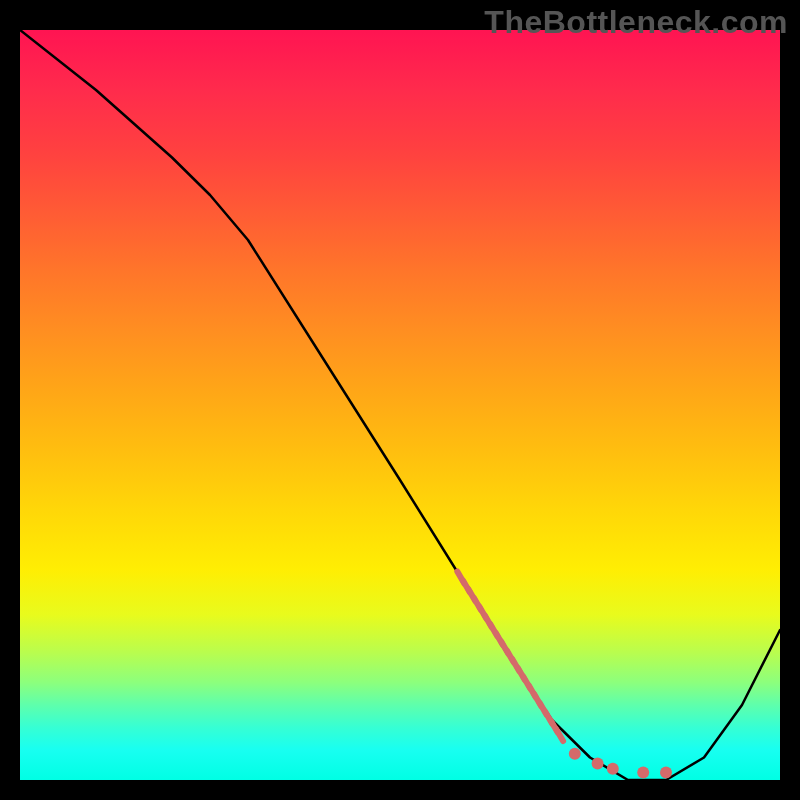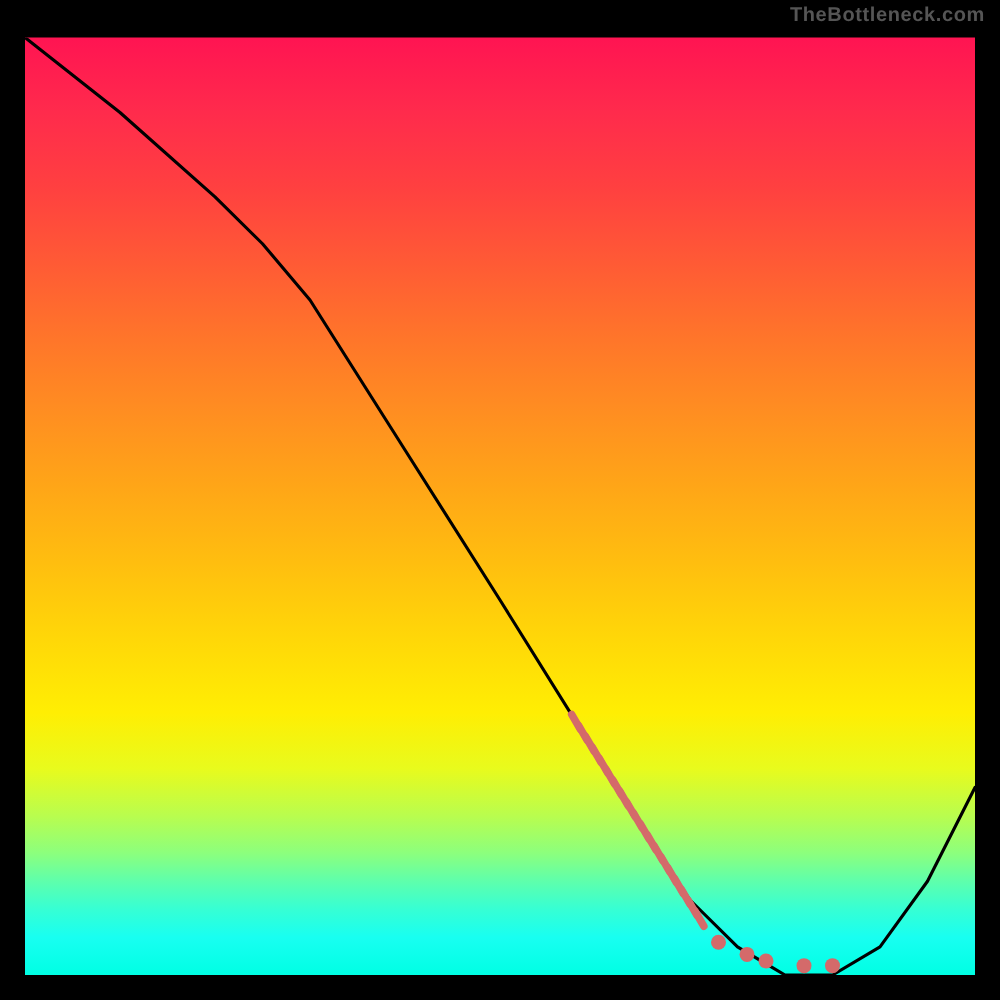--- a/index.html
+++ b/index.html
@@ -14,21 +14,21 @@
   .frame {
     position: relative;
     width: 800px;
     height: 800px;
     background: #000;
   }
   .watermark {
     position: absolute;
     top: 4px;
     right: 12px;
-    font-size: 16px;
+    font-size: 32px;
     font-weight: bold;
     color: #555;
     letter-spacing: 0.5px;
     z-index: 10;
   }
   .plot {
     position: absolute;
     left: 20px;
     top: 30px;
     width: 760px;

